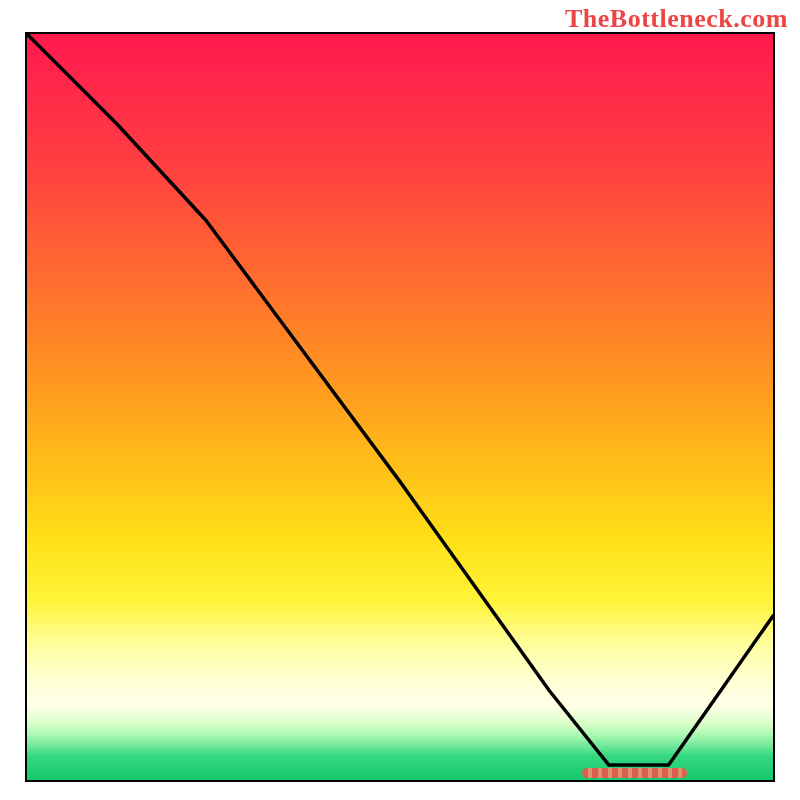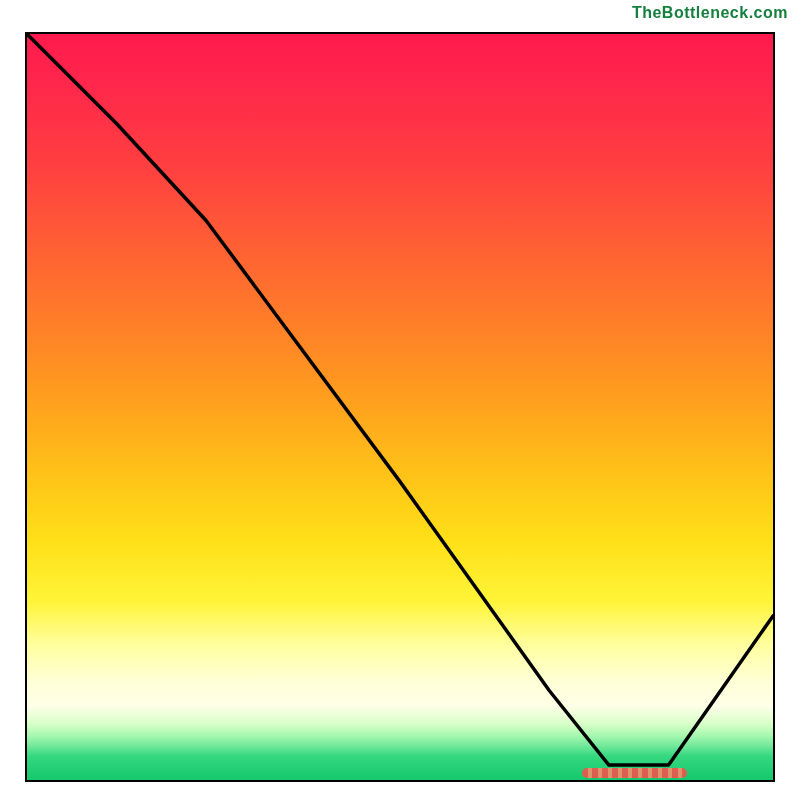--- a/index.html
+++ b/index.html
@@ -14,25 +14,26 @@
   .frame {
     position: relative;
     width: 800px;
     height: 800px;
     box-sizing: border-box;
   }
   .watermark {
     position: absolute;
     top: 4px;
     right: 12px;
-    font-size: 16px;
+    font-size: 26px;
     font-weight: bold;
-    color: #15803d;
+    color: #ef4444;
     letter-spacing: 0.5px;
     user-select: none;
+    font-family: Liberation Serif, serif;
   }
   .plot {
     position: absolute;
     left: 25px;
     top: 32px;
     width: 750px;
     height: 750px;
     box-sizing: border-box;
     border: 2px solid #000000;
     overflow: hidden;

